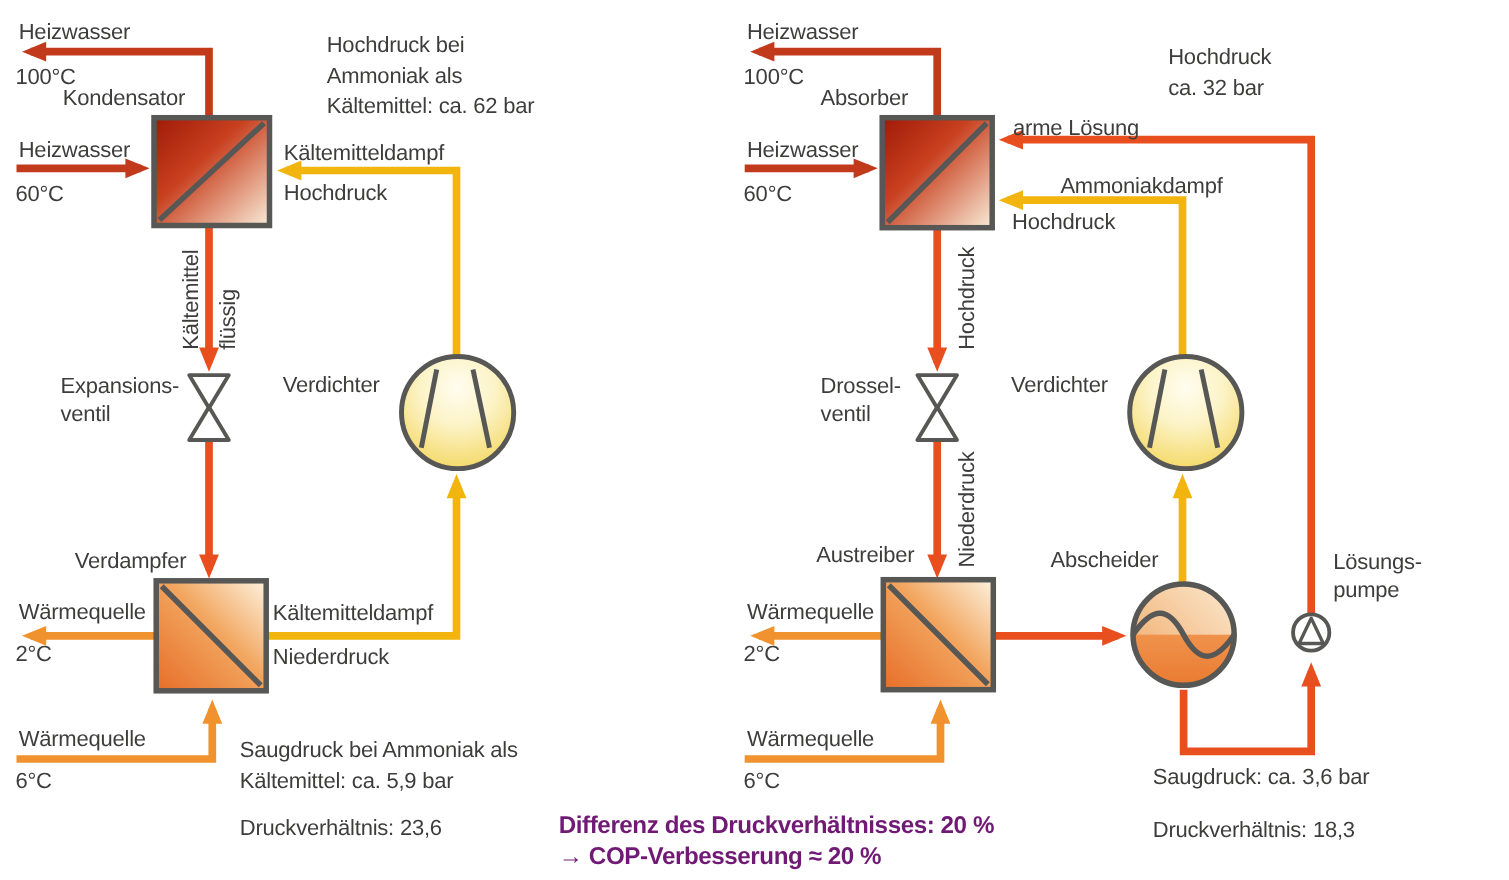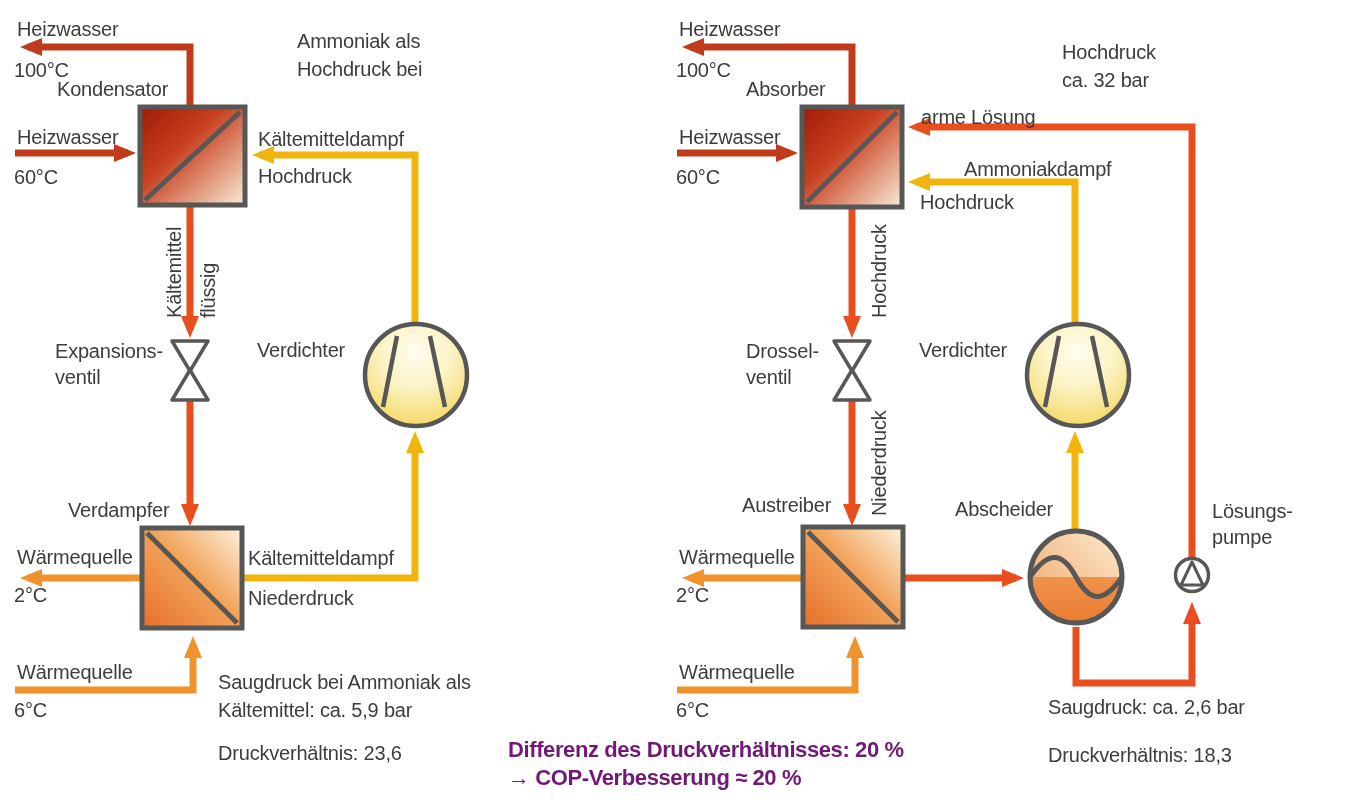--- a/index.html
+++ b/index.html
@@ -123,22 +123,23 @@
     </g>
   </svg>
 
   <div class="lbl" style="left:17px;top:16px">Heizwasser</div>
   <div class="lbl" style="left:14px;top:57px">100°C</div>
   <div class="lbl" style="left:57px;top:76px">Kondensator</div>
   <div class="lbl" style="left:17px;top:124px">Heizwasser</div>
   <div class="lbl" style="left:14px;top:164px">60°C</div>
 
   <div class="lbl note" style="left:297px;top:27px">
+    <span class="row">Hochdruck bei</span>
     <span class="row">Ammoniak als</span>
-    <span class="row">Hochdruck bei</span>
+    <span class="row">Kältemittel: ca. 62 bar</span>
   </div>
 
   <div class="lbl" style="left:258px;top:126px">Kältemitteldampf</div>
   <div class="lbl" style="left:258px;top:163px">Hochdruck</div>
 
   <div class="vlabel" style="left:161px;top:318px">Kältemittel</div>
   <div class="vlabel" style="left:195px;top:318px">flüssig</div>
 
   <div class="lbl" style="left:55px;top:338px">
     <span class="row">Expansions-</span>
@@ -194,16 +195,16 @@
   <div class="lbl" style="left:1212px;top:498px">
     <span class="row">Lösungs-</span>
     <span class="row">pumpe</span>
   </div>
 
   <div class="lbl" style="left:679px;top:544px">Wärmequelle</div>
   <div class="lbl" style="left:676px;top:582px">2°C</div>
   <div class="lbl" style="left:679px;top:659px">Wärmequelle</div>
   <div class="lbl" style="left:676px;top:697px">6°C</div>
 
-  <div class="lbl" style="left:1048px;top:694px">Saugdruck: ca. 2,6 bar</div>
+  <div class="lbl" style="left:1048px;top:694px">Saugdruck: ca. 3,6 bar</div>
   <div class="lbl" style="left:1048px;top:742px">Druckverhältnis: 18,3</div>
 
 </div>
 
 </body></html>

